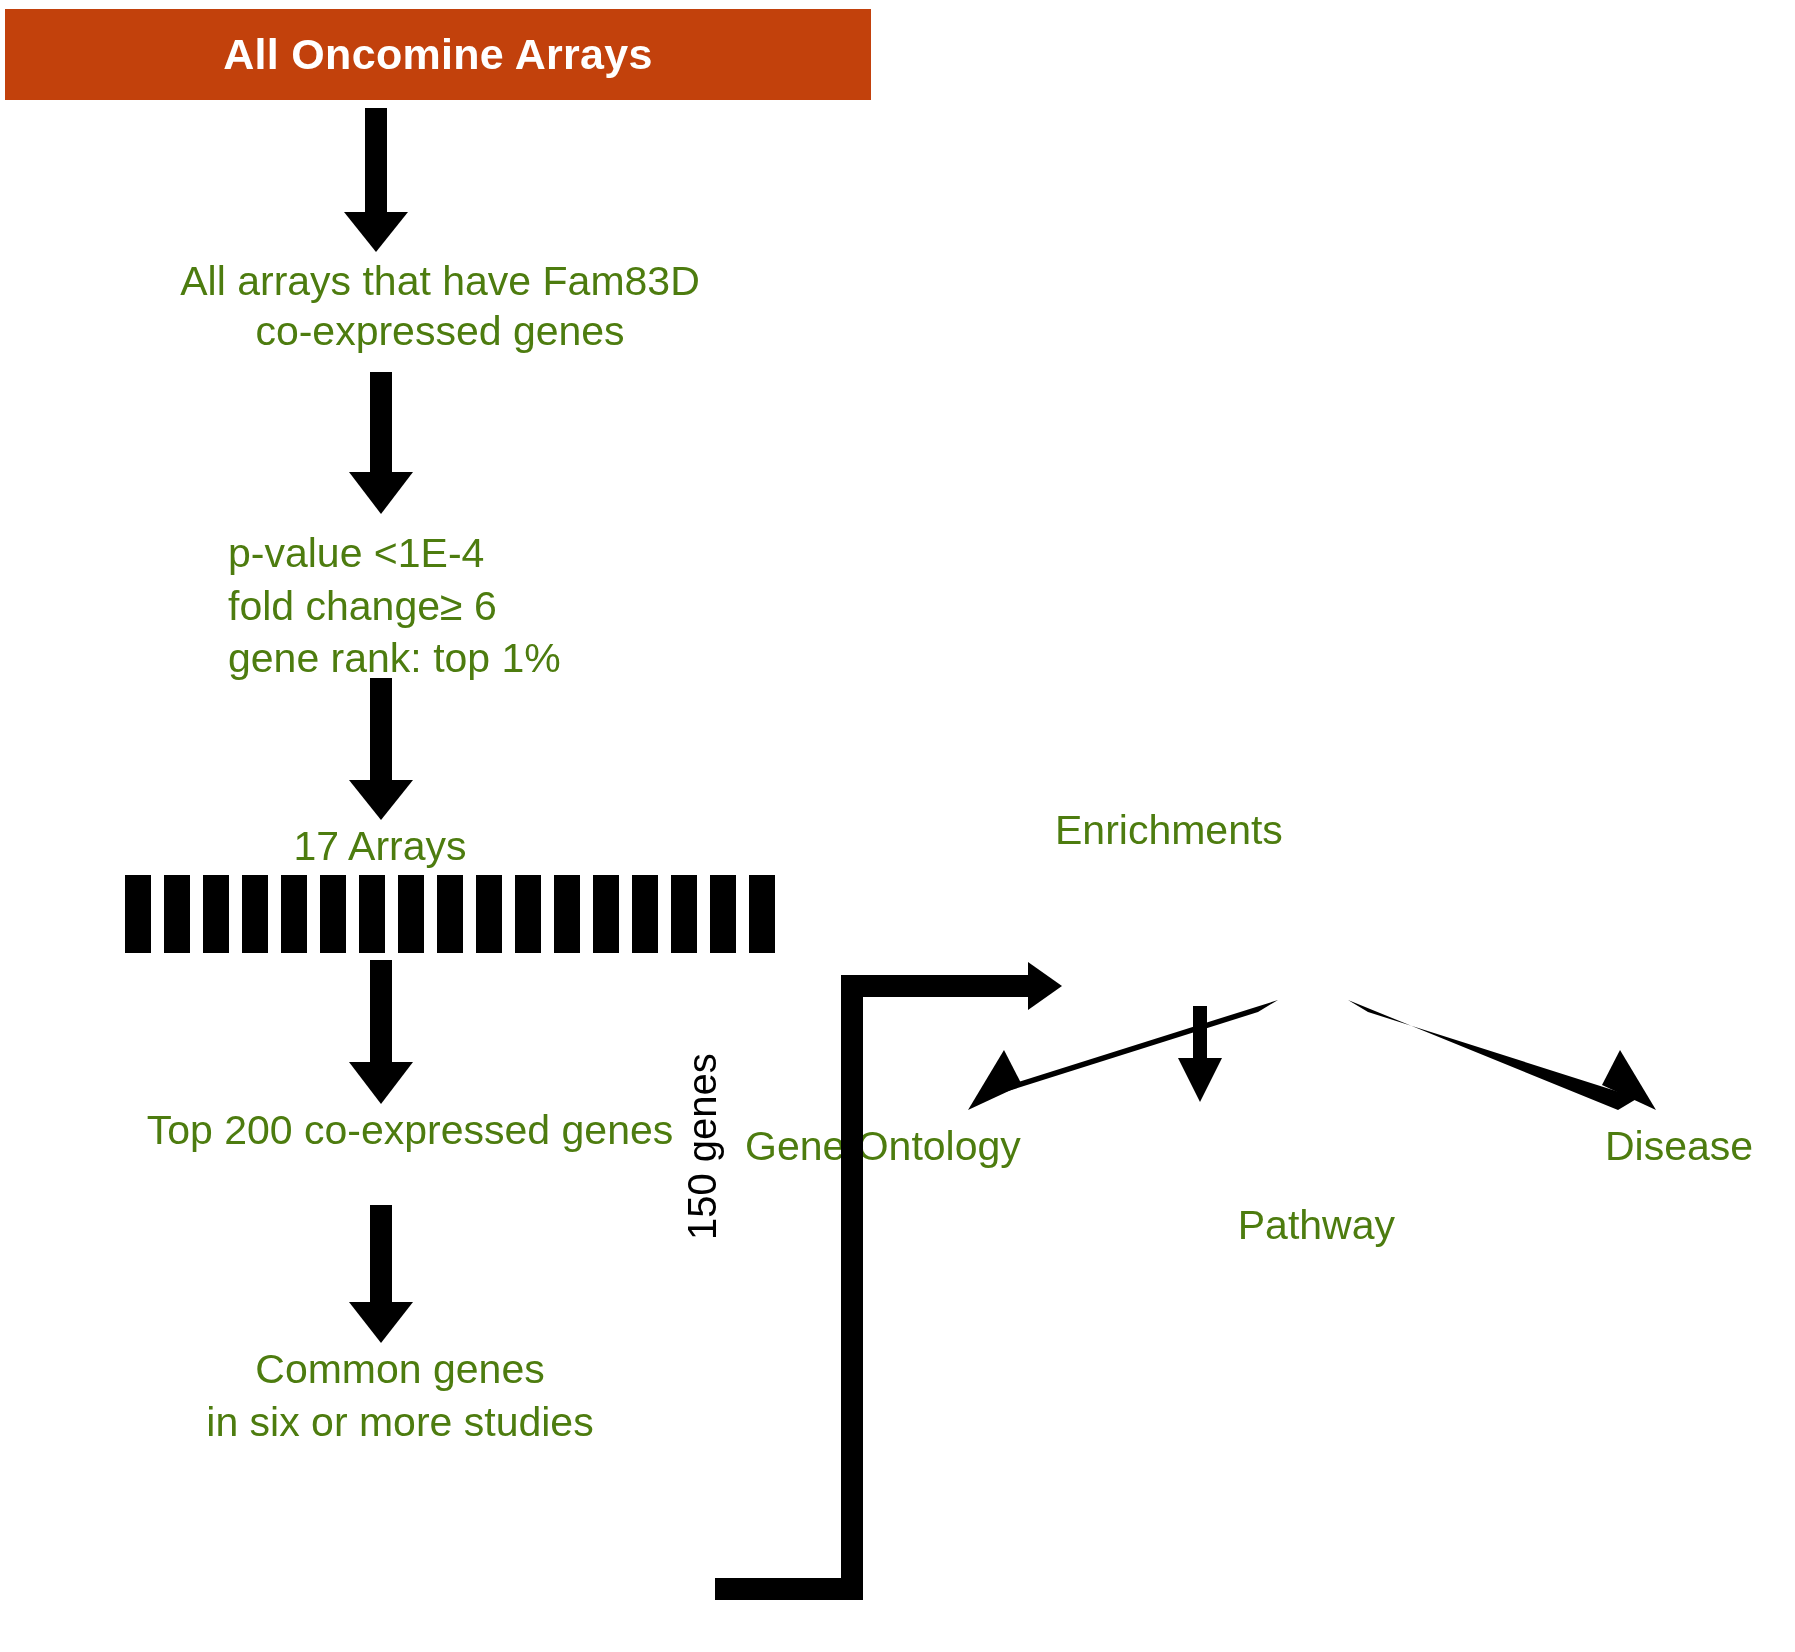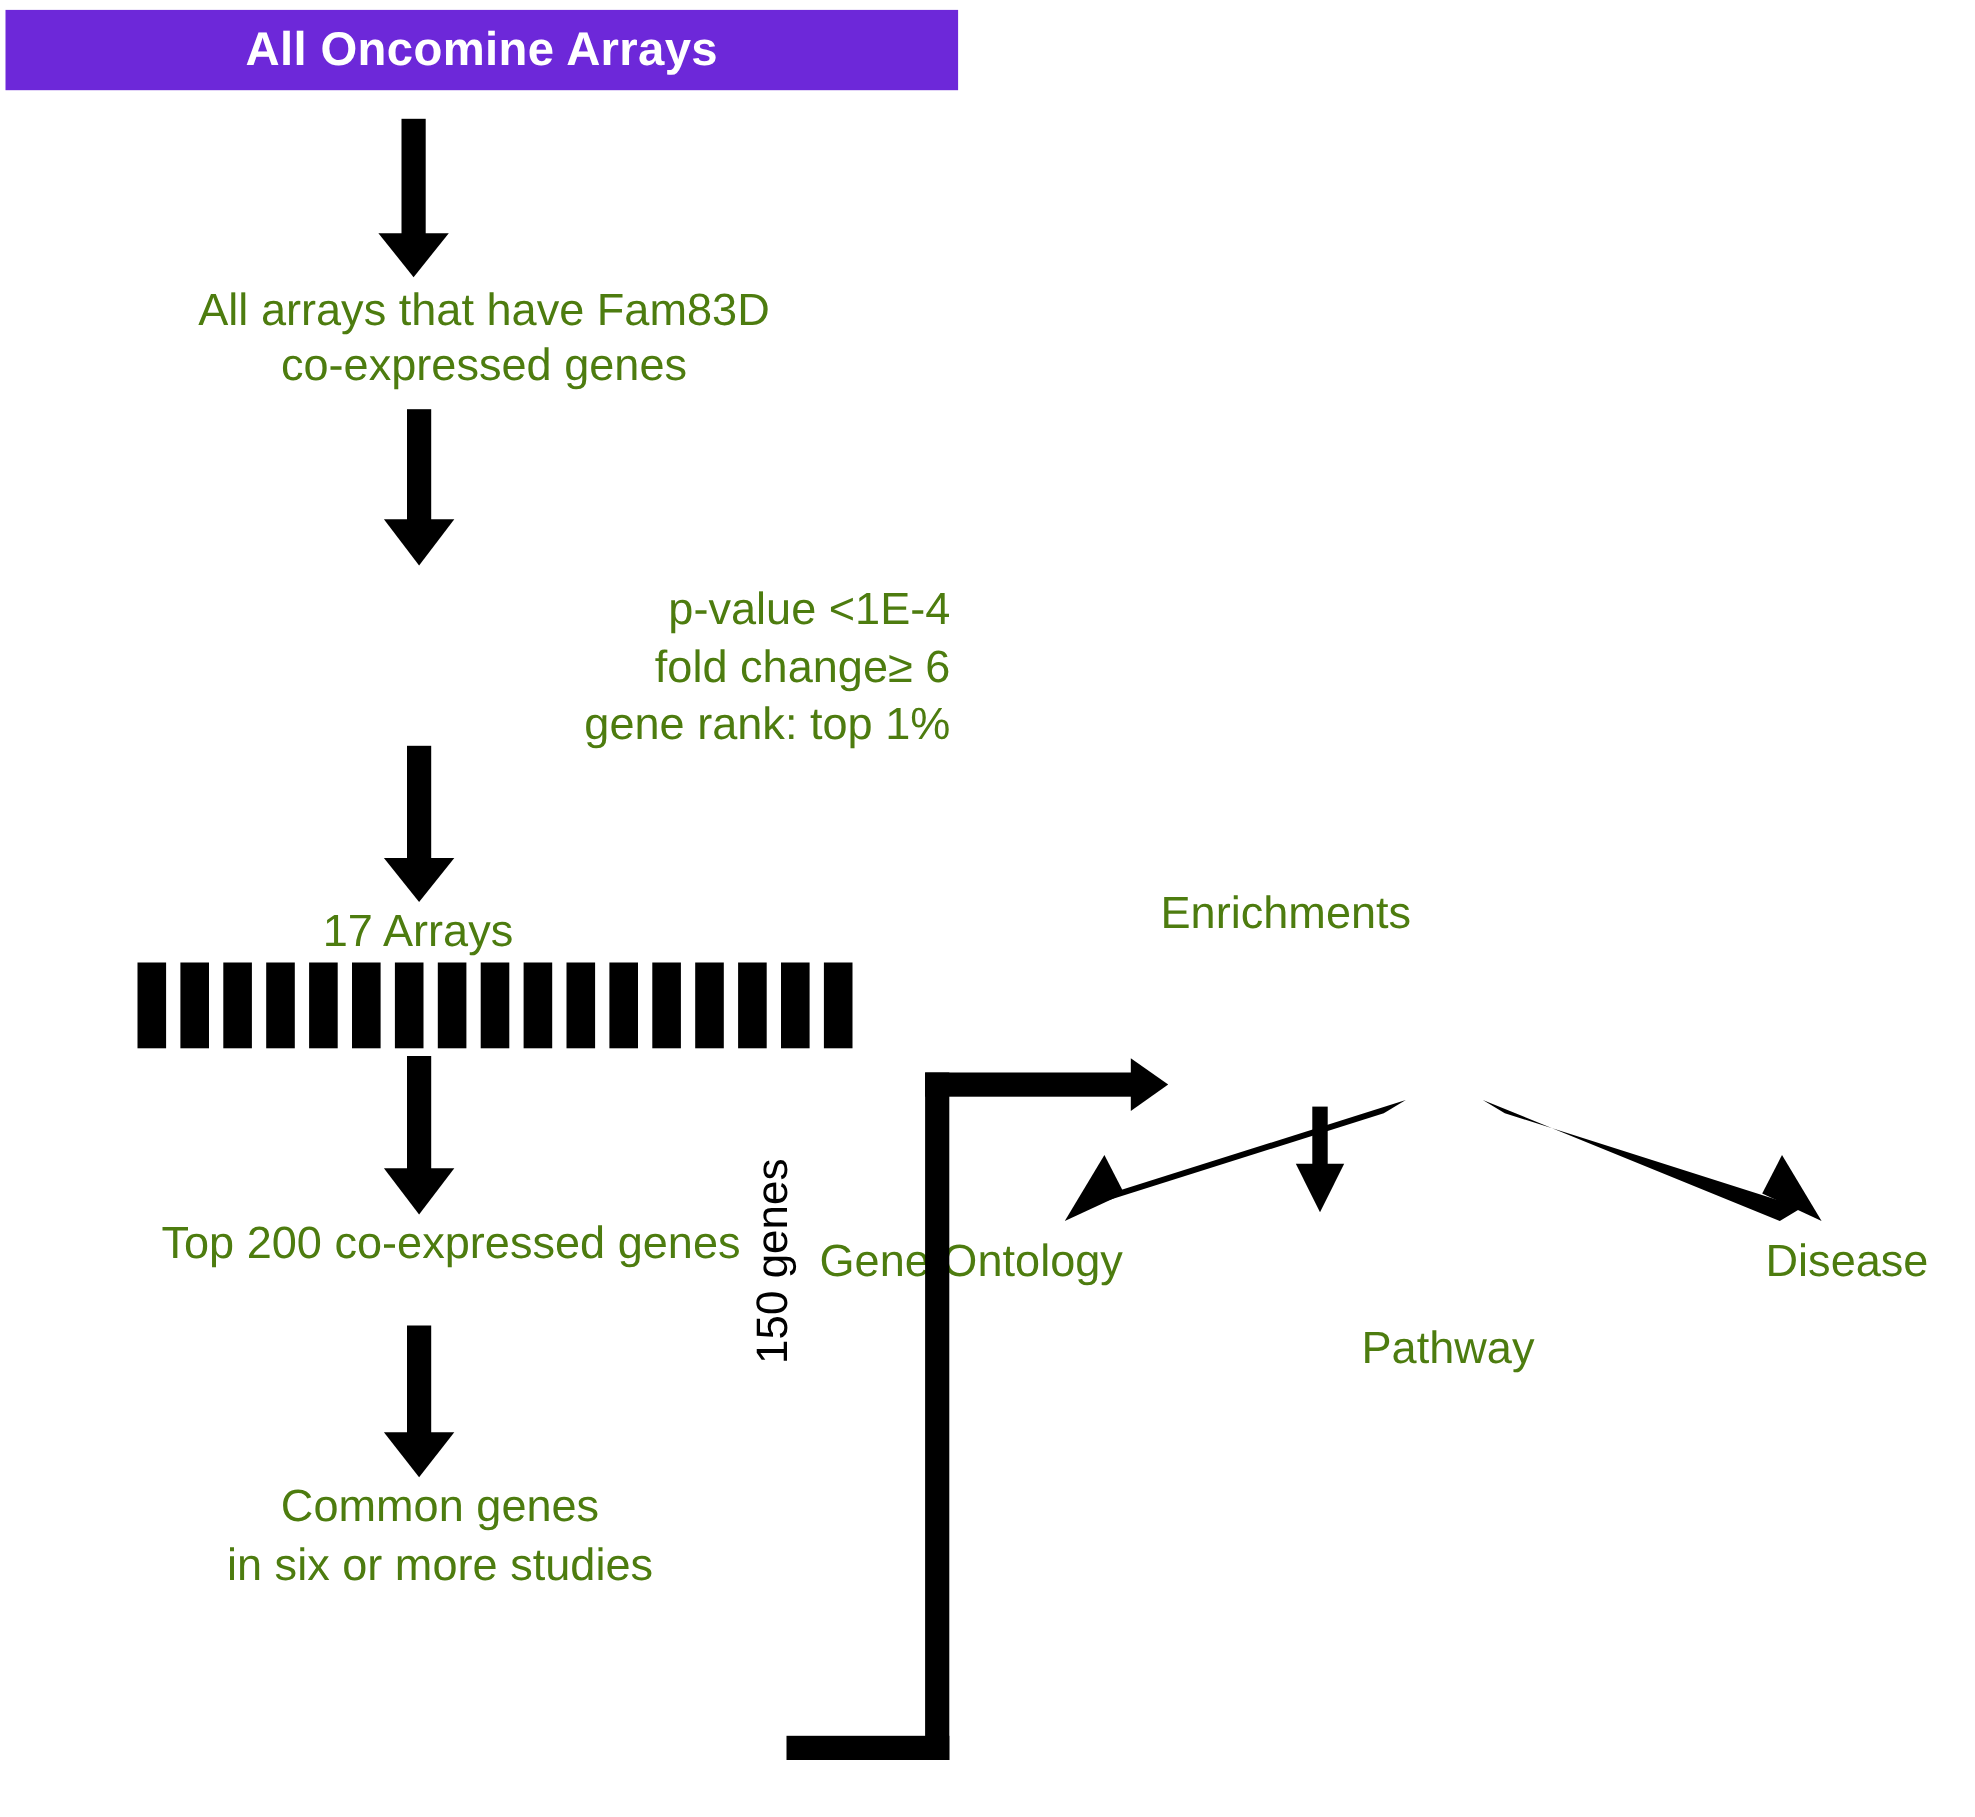--- a/index.html
+++ b/index.html
@@ -13,41 +13,40 @@
     height: 1652px;
     background: #ffffff;
     font-family: "Liberation Sans", sans-serif;
     overflow: hidden;
   }
   .banner {
     position: absolute;
     left: 5px;
     top: 9px;
     width: 866px;
-    height: 73px;
-    background: #6d28d9;
+    height: 91px;
+    background: #c2410c;
     color: #ffffff;
     display: flex;
     align-items: center;
     justify-content: center;
     font-size: 43px;
     font-weight: bold;
     letter-spacing: 0.3px;
   }
   .node {
     position: absolute;
     text-align: center;
     color: #4d7c0f;
     font-size: 41px;
     line-height: 1.28;
     white-space: pre;
   }
   .node.left-align {
-    text-align: right;
-    margin-left: 36px;
+    text-align: left;
   }
   .vertical-label {
     position: absolute;
     color: #000000;
     font-size: 40px;
     white-space: nowrap;
     transform-origin: left top;
     transform: rotate(-90deg);
   }
   svg.overlay {

